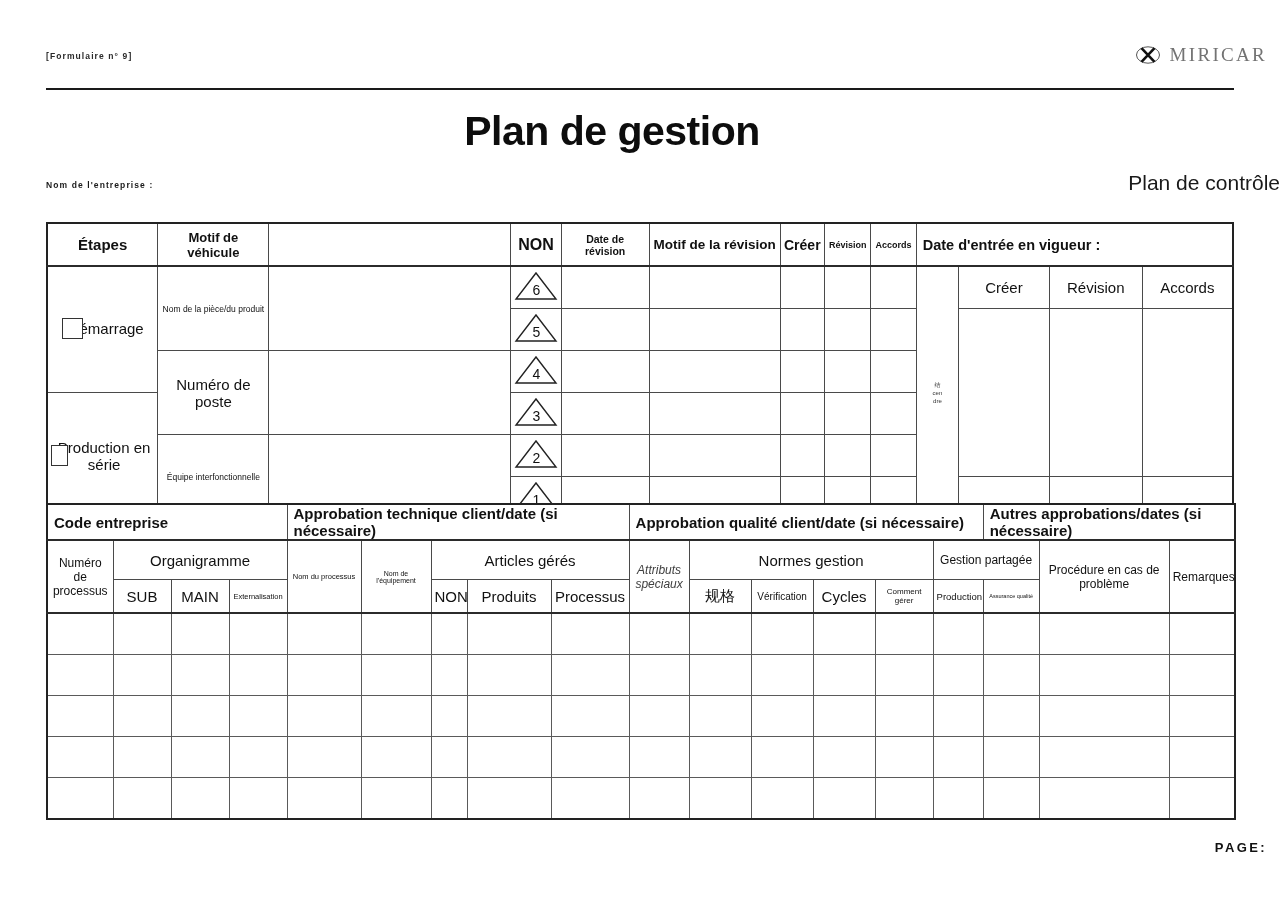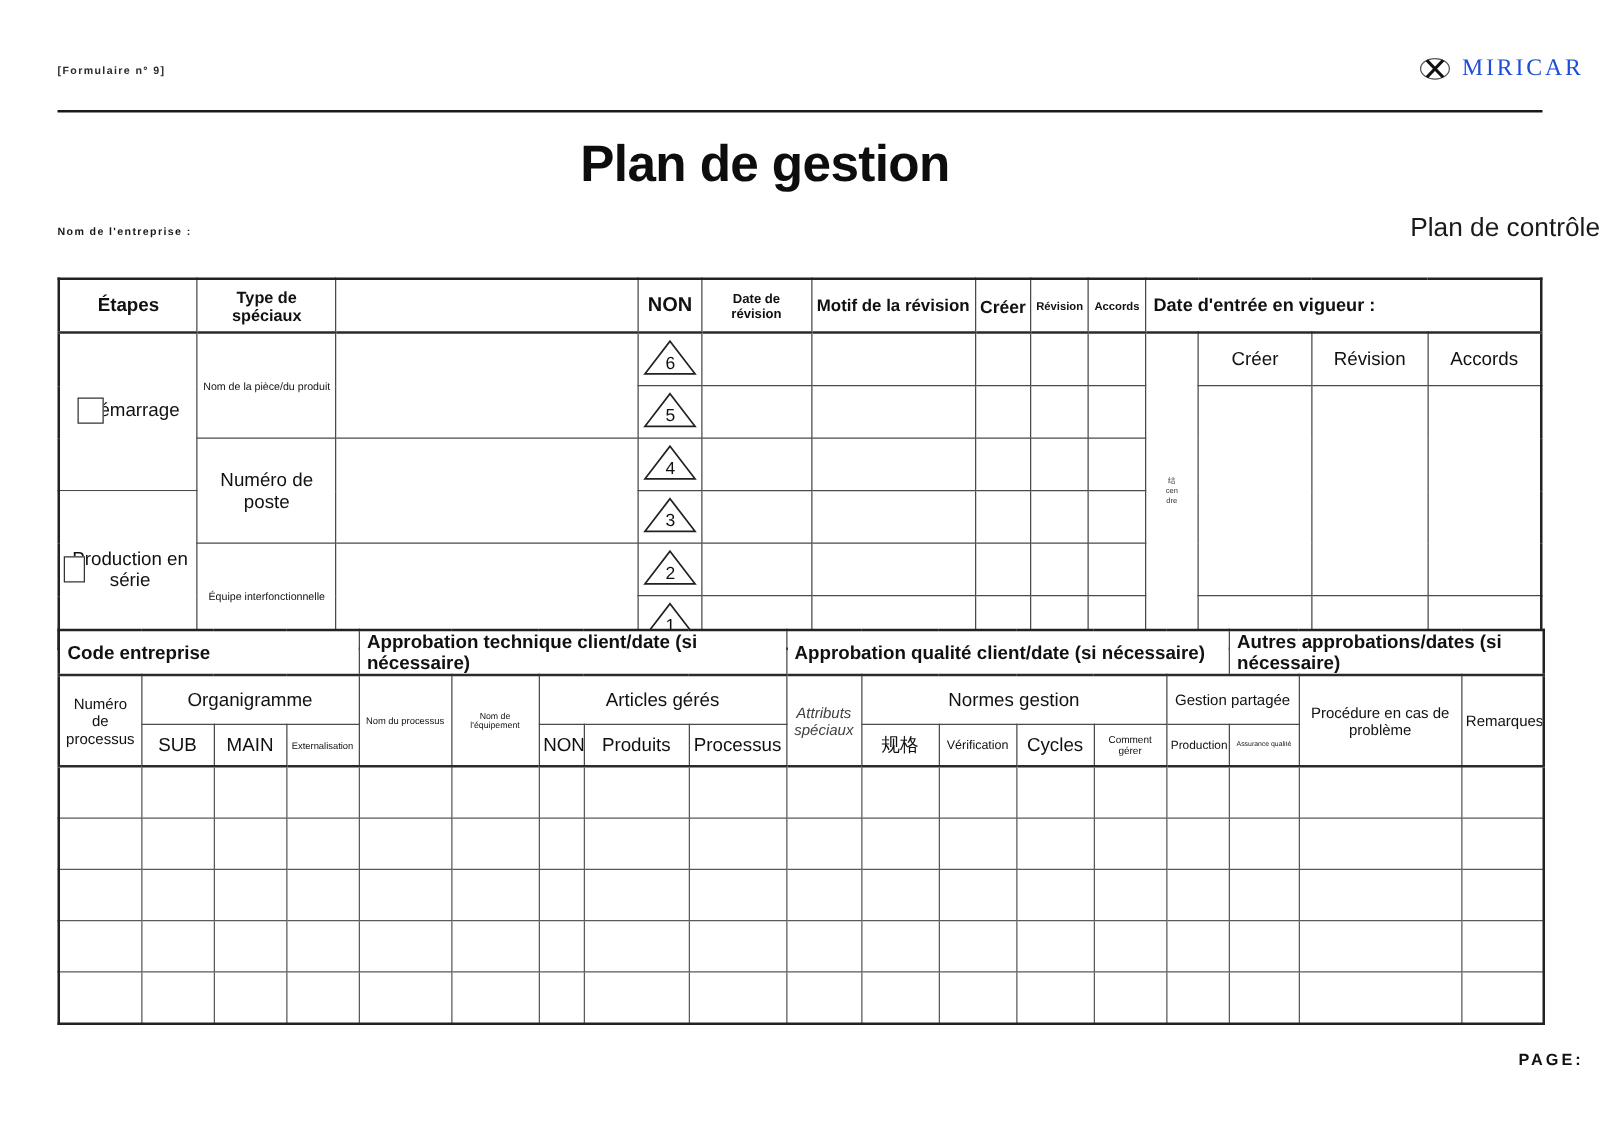--- a/index.html
+++ b/index.html
@@ -17,21 +17,21 @@
     position:absolute;left:46px;top:51px;
     font-size:8.5px;font-weight:bold;letter-spacing:1.1px;color:#2a2a2a;
   }
   .brand{
     position:absolute;right:48px;top:44px;
     display:flex;align-items:center;gap:9px;
   }
   .brand-mark{width:26px;height:20px;display:block;}
   .brand-name{
     font-family:"Liberation Serif", serif;
-    font-size:19px;letter-spacing:2.3px;color:#1d4ed8;
+    font-size:19px;letter-spacing:2.3px;color:#737373;
   }
   .rule{
     position:absolute;left:46px;top:88px;width:1188px;height:2px;background:#1a1a1a;
   }
 
   .doc-title{
     position:absolute;left:0;top:108px;width:1224px;text-align:center;
     font-size:41px;font-weight:bold;letter-spacing:-0.5px;color:#0d0d0d;
   }
   .doc-subtitle{
@@ -141,21 +141,21 @@
         <col style="width:45px">
       <col style="width:42px">
         <col style="width:90px">
         <col style="width:92px">
         <col style="width:90px">
     </colgroup>
 
     <tbody>
         <tr>
       <td class="hdr-strong thick-bottom">Étapes</td>
-      <td class="hdr-strong thick-bottom" style="font-size:13px">Type de spéciaux</td>
+      <td class="hdr-strong thick-bottom" style="font-size:13px">Motif de véhicule</td>
       <td class="thick-bottom"></td>
       <td class="hdr-strong thick-bottom" style="font-size:16px">NON</td>
       <td class="thick-bottom" style="font-size:10.5px;font-weight:bold">Date de révision</td>
       <td class="thick-bottom" style="font-size:13.5px;font-weight:bold">Motif de la révision</td>
       <td class="thick-bottom" style="font-size:14px;font-weight:bold">Créer</td>
       <td class="thick-bottom" style="font-size:9px;font-weight:bold">Révision</td>
       <td class="thick-bottom" style="font-size:9px;font-weight:bold">Accords</td>
       <td class="thick-bottom hdr-left" style="font-size:14.5px;font-weight:bold" colspan="4">Date d'entrée en vigueur :</td>
     </tr>
 

